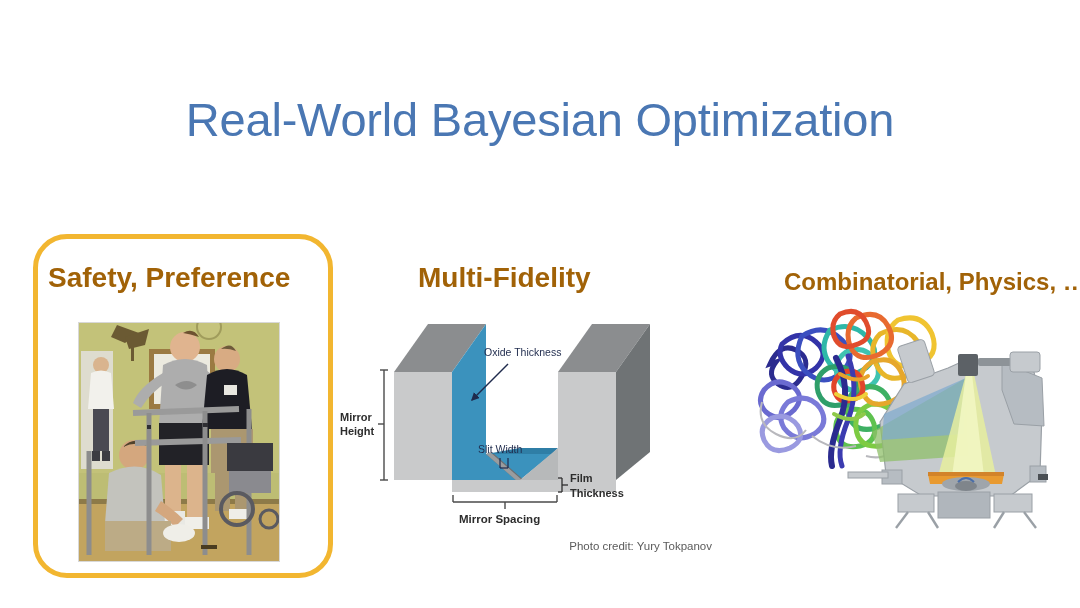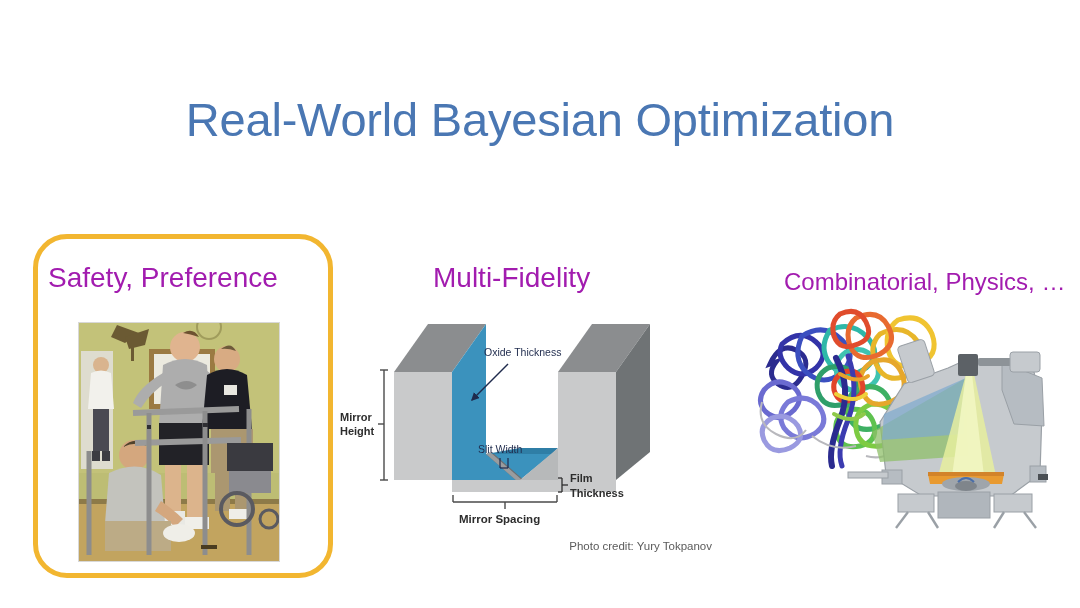--- a/index.html
+++ b/index.html
@@ -26,26 +26,26 @@
     font-weight: 400;
     letter-spacing: -0.2px;
     color: #4a77b3;
     white-space: nowrap;
   }
 
   
   .col-heading {
     position: absolute;
     font-size: 28px;
-    font-weight: 400;
-    color: #a21caf;
+    font-weight: 700;
+    color: #a16207;
     white-space: nowrap;
   }
   #heading-safety       { left: 48px;  top: 262px; }
-  #heading-multifi      { left: 433px; top: 262px; }
+  #heading-multifi      { left: 418px; top: 262px; }
   #heading-combinatoric { left: 784px; top: 268px; font-size: 24px; }
 
   
   #highlight-box {
     position: absolute;
     left: 33px;
     top: 234px;
     width: 300px;
     height: 344px;
     border: 5px solid #f2b630;

